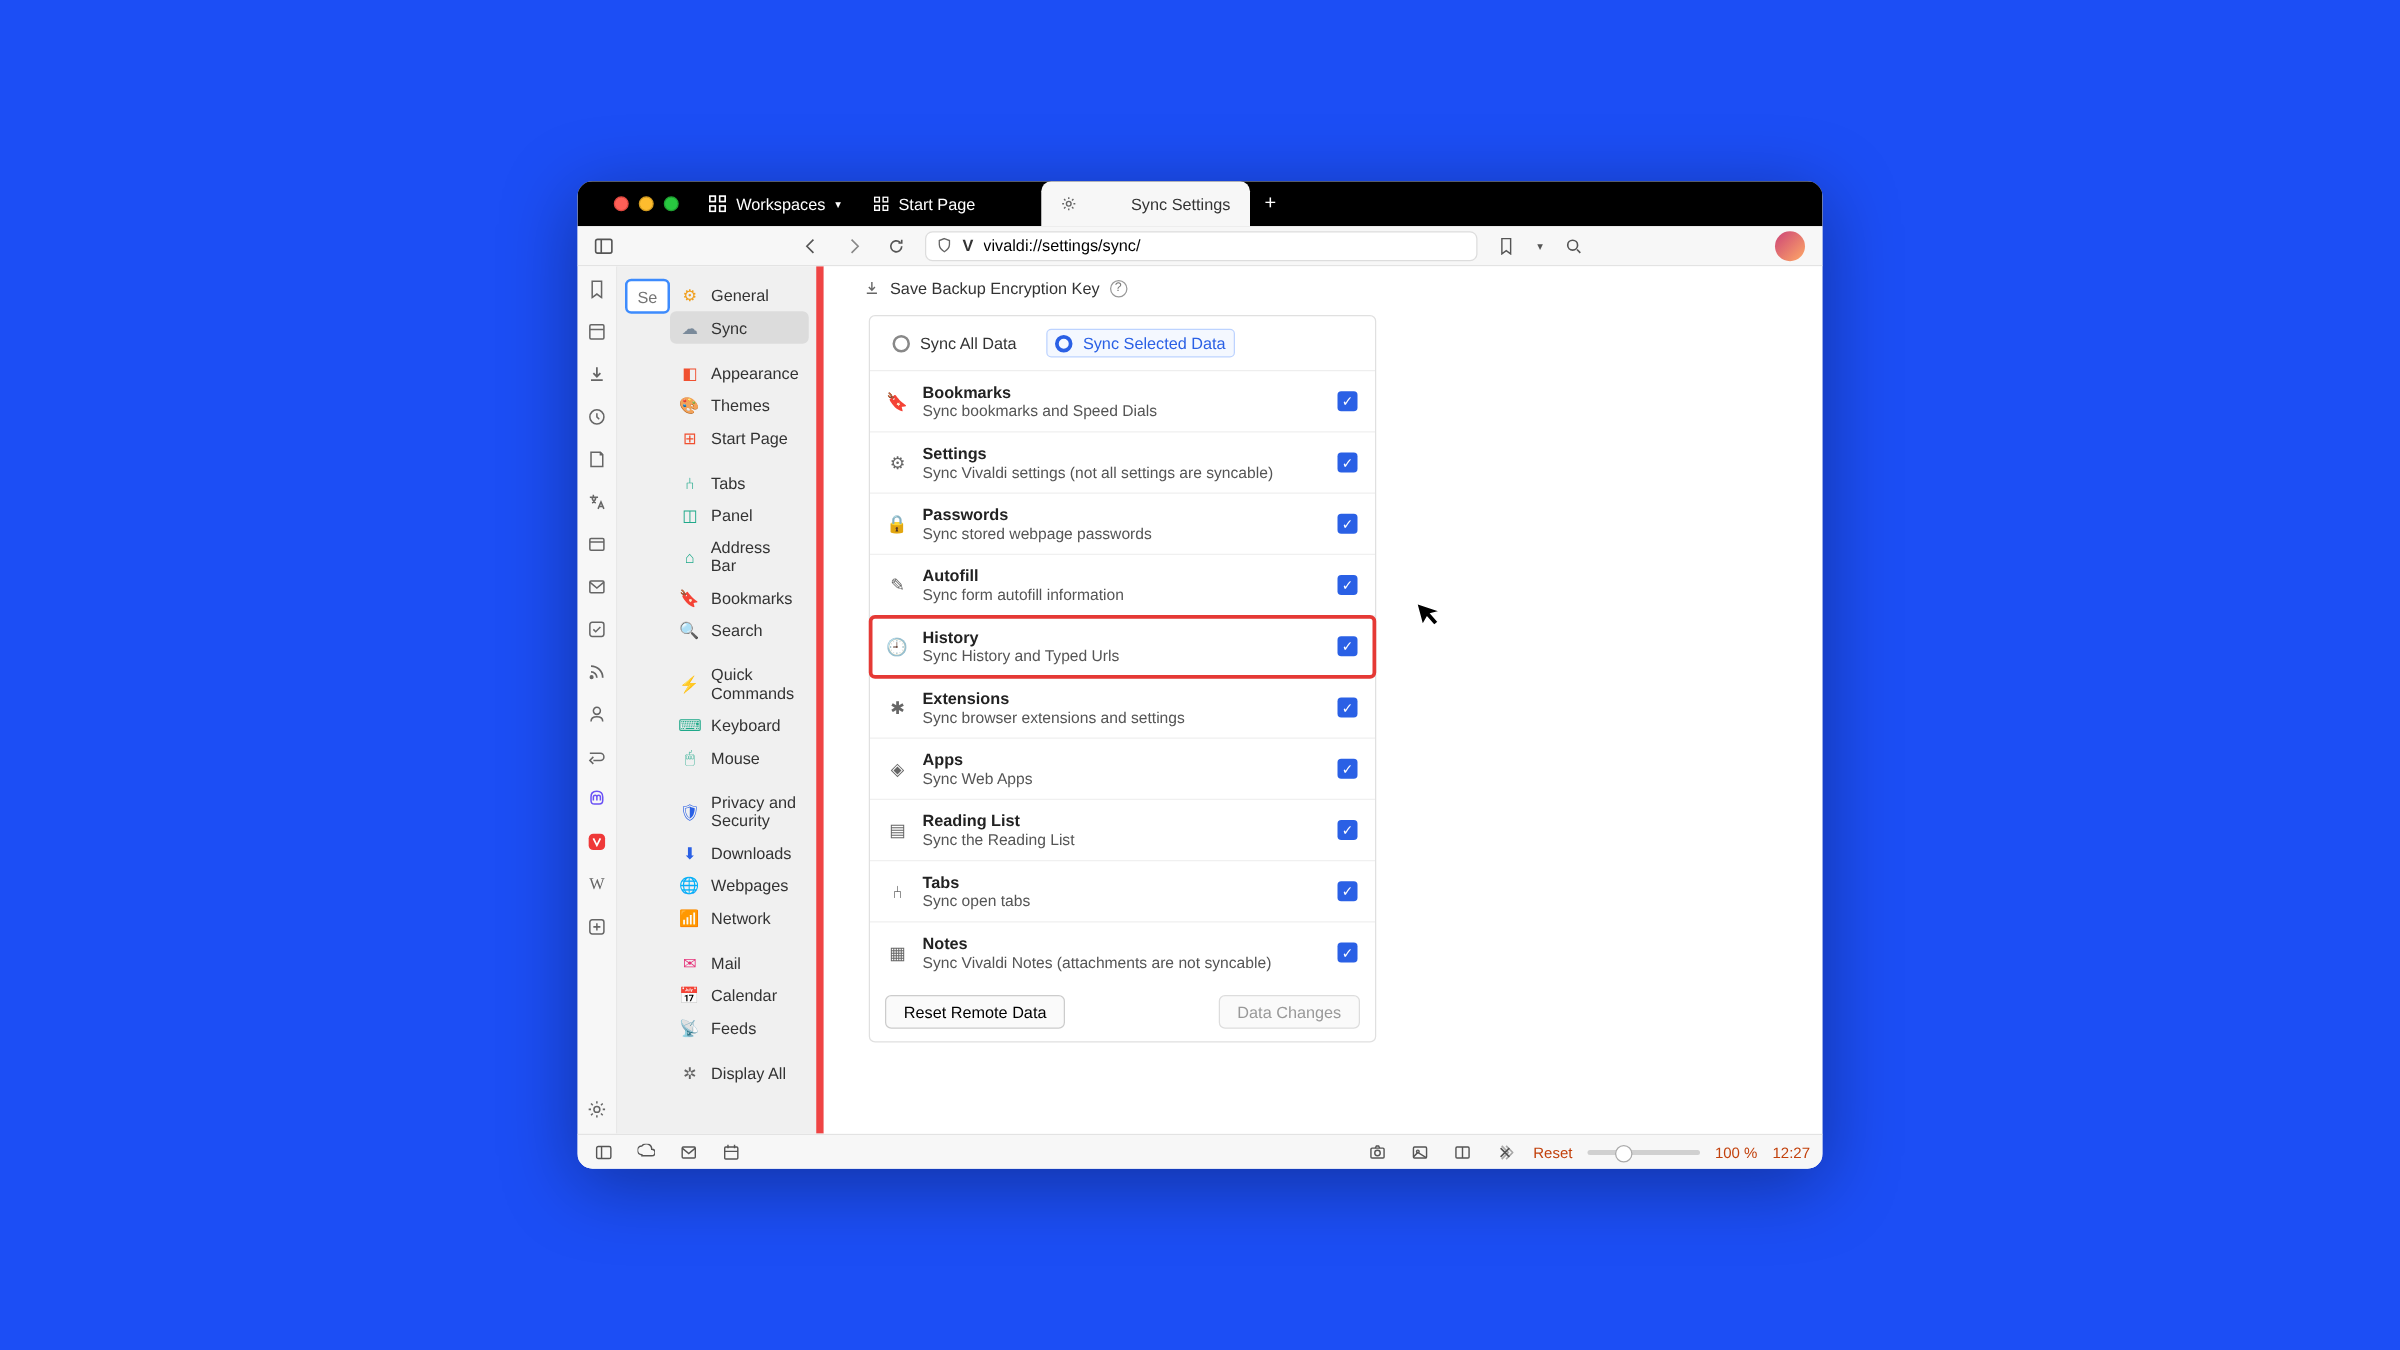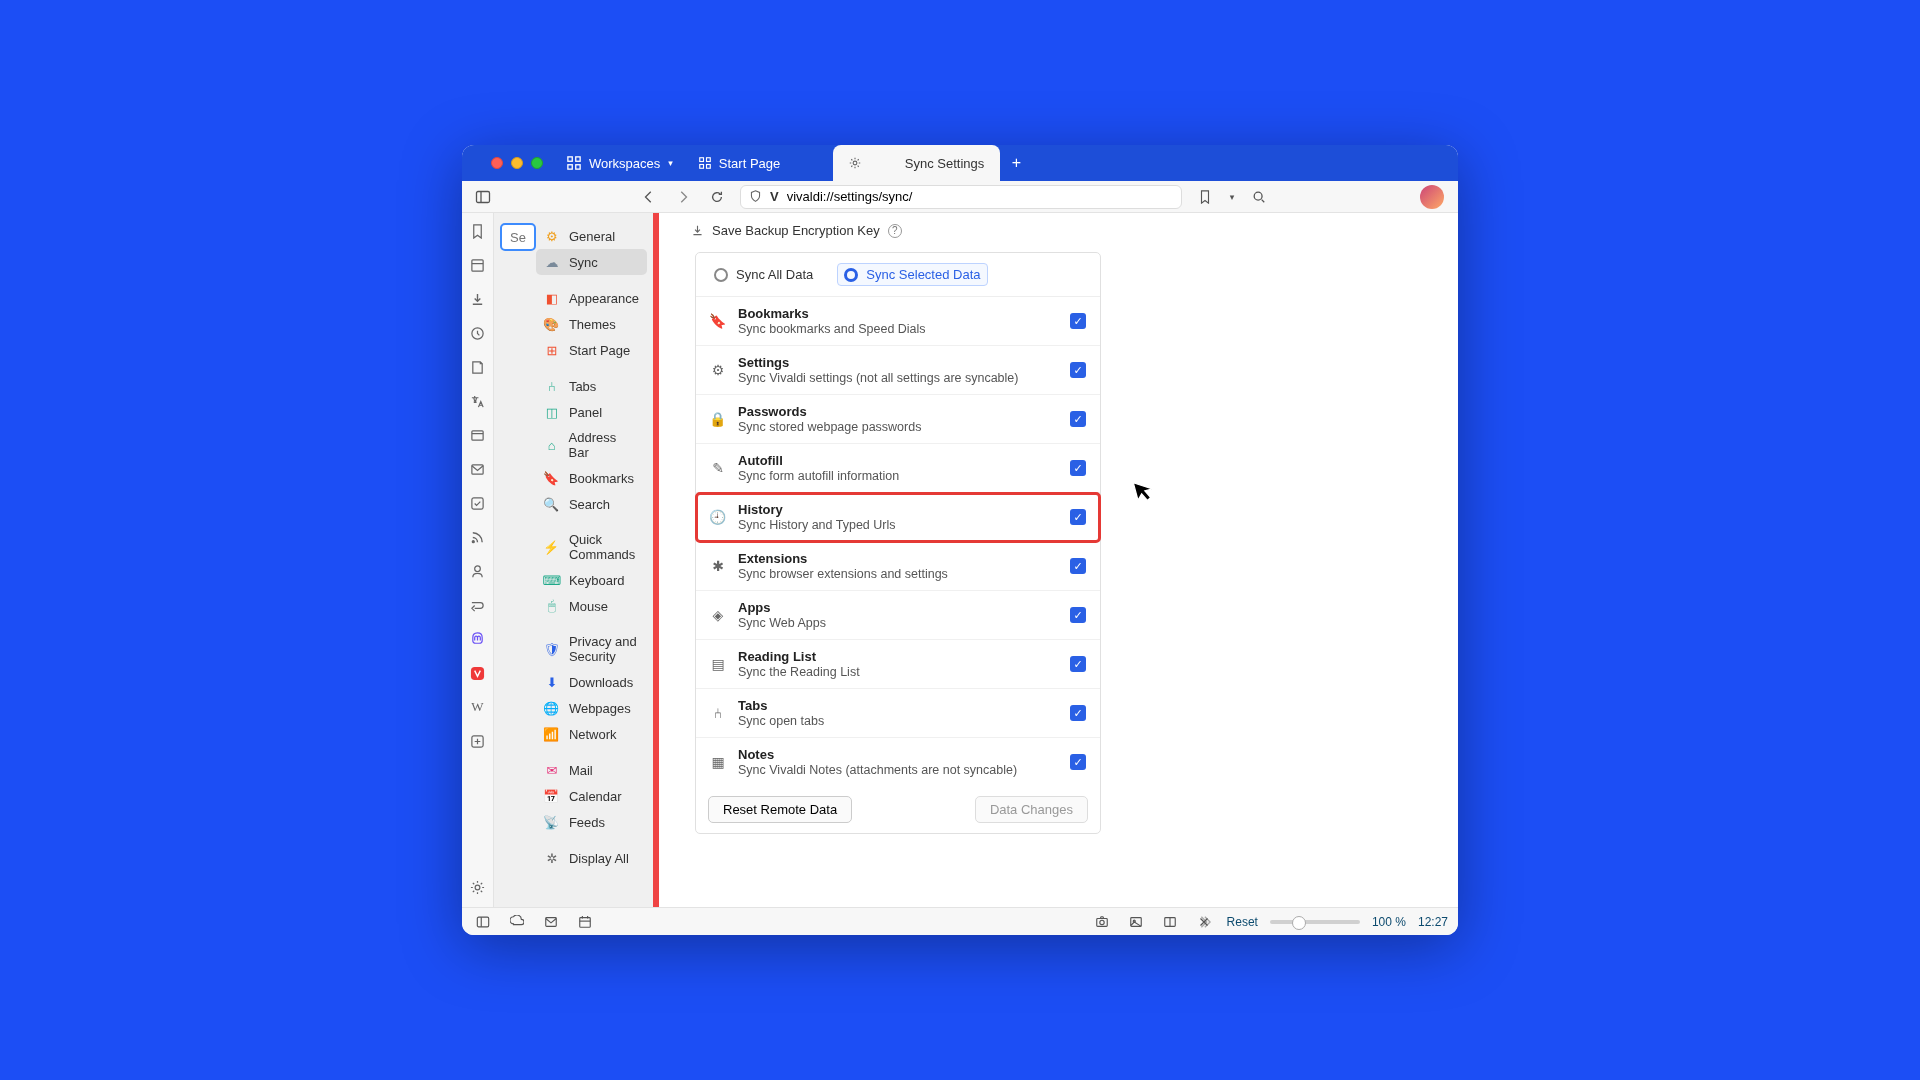--- a/index.html
+++ b/index.html
@@ -17,21 +17,21 @@
     background: #fff;
     border-radius: 12px;
     overflow: hidden;
     box-shadow: 0 12px 60px rgba(0,0,0,0.35);
     display: flex; flex-direction: column;
     position: relative;
   }
   
   .tabbar {
     height: 36px;
-    background: #1d4ed8;
+    background: #000000;
     display: flex; align-items: center;
     padding-left: 23px;
   }
   .traffic { display: flex; gap: 8px; margin-right: 14px; margin-left: 6px; }
   .dot { width: 12px; height: 12px; border-radius: 50%; }
   .dot.r { background: #ff5f57; border: 1px solid #e04840; }
   .dot.y { background: #febc2e; border: 1px solid #d49c20; }
   .dot.g { background: #28c840; border: 1px solid #20a032; }
   .ws-btn {
     display: flex; align-items: center; gap: 8px;
@@ -235,21 +235,21 @@
     transform: rotate(-15deg);
     pointer-events: none;
   }
   
   .statusbar {
     height: 28px;
     background: #f7f7f7;
     border-top: 1px solid #e3e3e3;
     display: flex; align-items: center;
     padding: 0 10px; gap: 12px;
-    font-size: 12px; color: #0c4a6e;
+    font-size: 12px; color: #c2410c;
   }
   .statusbar .left, .statusbar .right { display: flex; align-items: center; gap: 12px; }
   .statusbar .flex { flex: 1; }
   .zoom-slider {
     width: 90px; height: 4px;
     background: #d0d0d0; border-radius: 2px;
     position: relative;
   }
   .zoom-slider::after {
     content: ""; position: absolute;

